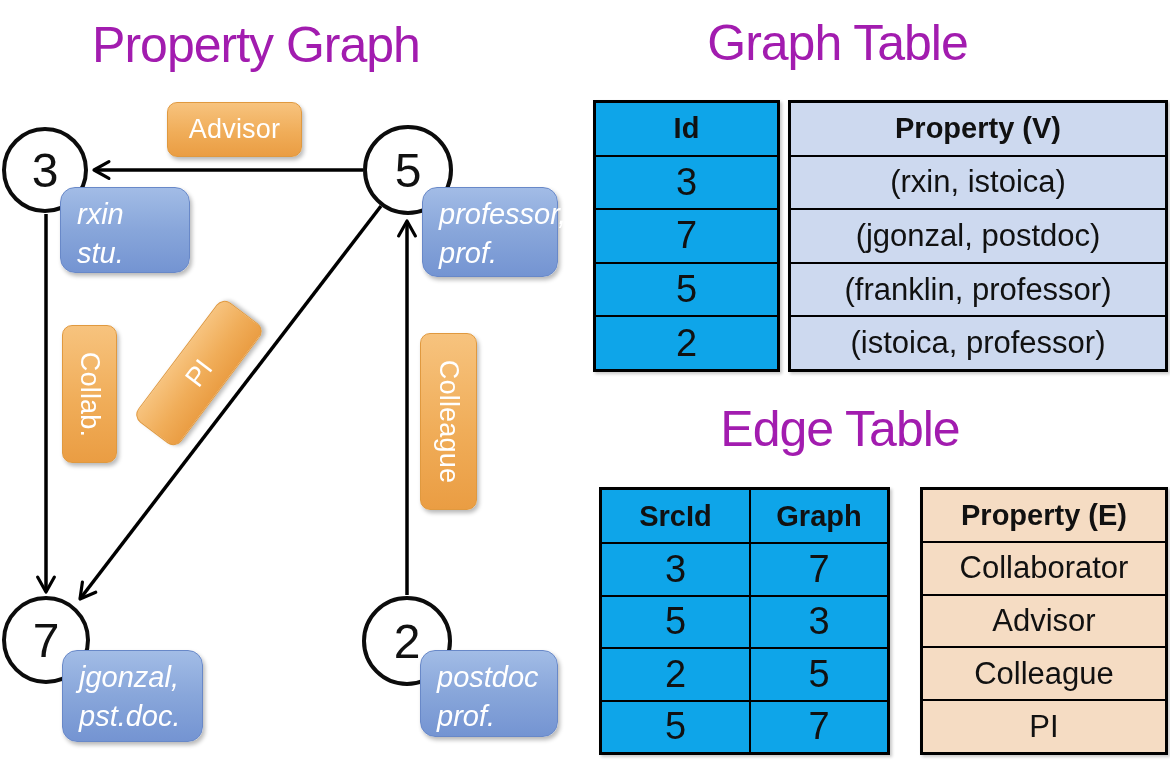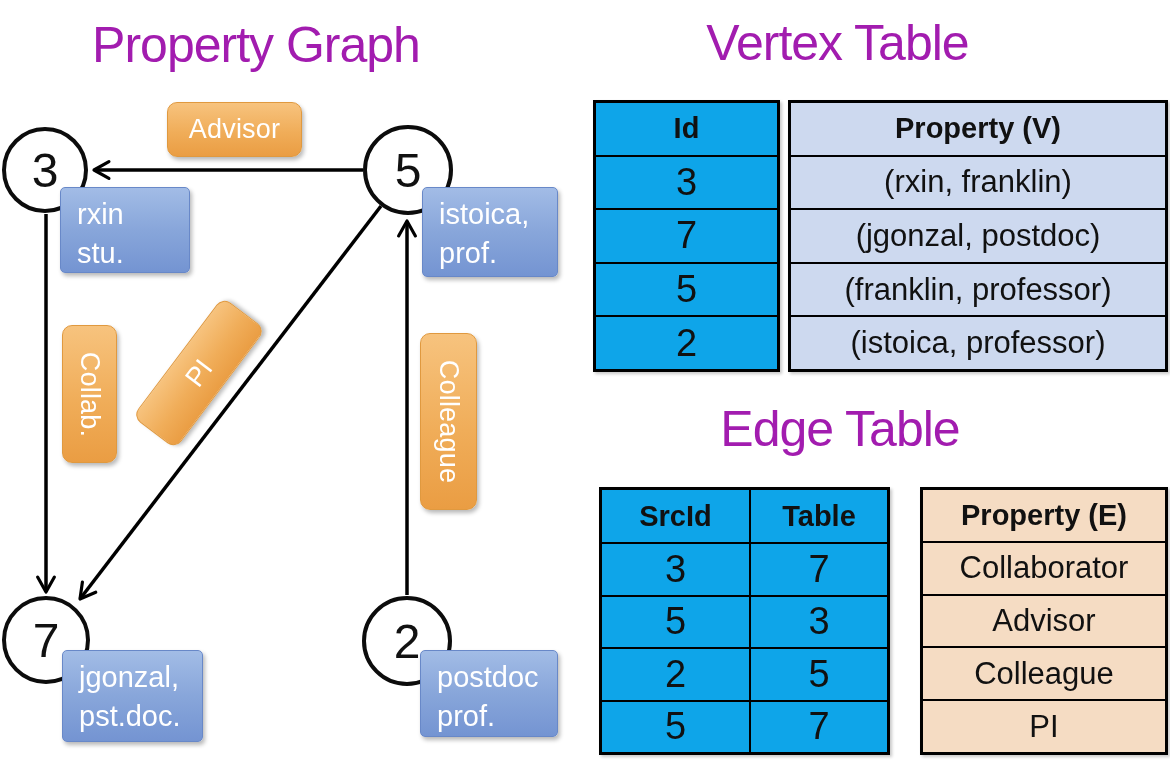--- a/index.html
+++ b/index.html
@@ -34,25 +34,25 @@
     display:flex;align-items:center;justify-content:center;
     color:#fff;font-size:27px;letter-spacing:.2px;
   }
   #edge-label-advisor{left:167px;top:102px;width:135px;height:55px;}
   #edge-label-collab{left:62px;top:325px;width:55px;height:138px;}
   #edge-label-colleague{left:420px;top:333px;width:57px;height:177px;}
   #edge-label-pi{left:124px;top:346px;width:150px;height:54px;transform:rotate(-53deg);}
   .vtext{transform:rotate(90deg);white-space:nowrap;}
   
   .node-label{
-    position:absolute;z-index:4;border-radius:5px;box-sizing:border-box;
+    position:absolute;z-index:4;border-radius:15px;box-sizing:border-box;
     background:linear-gradient(180deg,#a2bce6 0%,#88a6da 50%,#7494d2 100%);
     border:1.5px solid #6888c8;
     box-shadow:2px 3px 4px rgba(0,0,0,.28);
-    color:#fff;font-size:29px;line-height:1.34;padding:7px 8px 0 16px;
+    color:#fff;font-size:29px;line-height:1.34;padding:7px 8px 0 16px;font-style:italic;
   }
   #node-label-rxin{left:60px;top:187px;width:130px;height:86px;}
   #node-label-franklin{left:422px;top:187px;width:136px;height:90px;}
   #node-label-jgonzal{left:62px;top:650px;width:141px;height:92px;}
   #node-label-istoica{left:420px;top:650px;width:138px;height:87px;}
   
   #edges-svg{position:absolute;left:0;top:0;z-index:1;}
   
   .tbox{
     position:absolute;border:3px solid #000;box-sizing:border-box;
@@ -120,55 +120,55 @@
   </div>
   <div id="edge-label-colleague" class="edge-label">
     <span class="vtext">Colleague</span>
   </div>
 
   <div id="node-label-rxin" class="node-label">
     <div>rxin</div>
     <div>stu.</div>
   </div>
   <div id="node-label-franklin" class="node-label">
-    <div>istoica,</div>
+    <div>professor,</div>
     <div>prof.</div>
   </div>
   <div id="node-label-jgonzal" class="node-label">
     <div>jgonzal,</div>
     <div>pst.doc.</div>
   </div>
   <div id="node-label-istoica" class="node-label">
     <div>postdoc</div>
     <div>prof.</div>
   </div>
 
-  <div id="title-vertex" class="big-title">Vertex Table</div>
+  <div id="title-vertex" class="big-title">Graph Table</div>
 
   <div id="vt-id-box" class="tbox">
     <div class="cell hdr">Id</div>
     <div class="cell num">3</div>
     <div class="cell num">7</div>
     <div class="cell num">5</div>
     <div class="cell num">2</div>
   </div>
 
   <div id="vt-prop-box" class="tbox">
     <div class="cell hdr">Property (V)</div>
-    <div class="cell">(rxin, franklin)</div>
+    <div class="cell">(rxin, istoica)</div>
     <div class="cell">(jgonzal, postdoc)</div>
     <div class="cell">(franklin, professor)</div>
     <div class="cell">(istoica, professor)</div>
   </div>
 
   <div id="title-edge" class="big-title">Edge Table</div>
 
   <div id="et-ids-box" class="tbox">
     <div class="cell hdr">SrcId</div>
-    <div class="cell hdr">Table</div>
+    <div class="cell hdr">Graph</div>
     <div class="cell num">3</div>
     <div class="cell num">7</div>
     <div class="cell num">5</div>
     <div class="cell num">3</div>
     <div class="cell num">2</div>
     <div class="cell num">5</div>
     <div class="cell num">5</div>
     <div class="cell num">7</div>
   </div>
 

